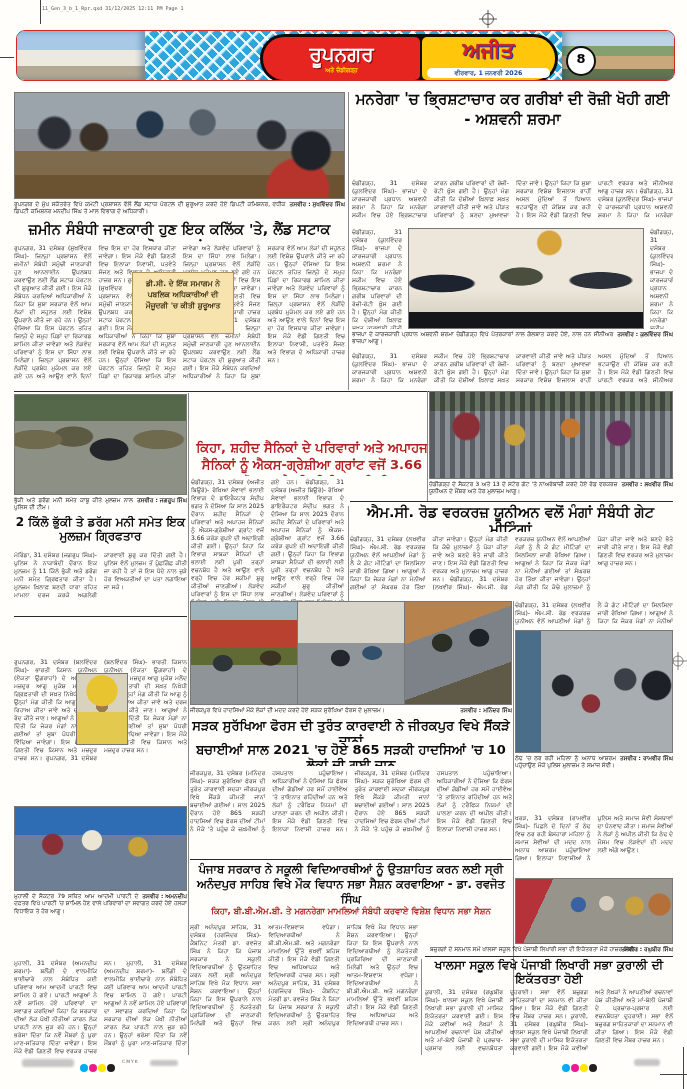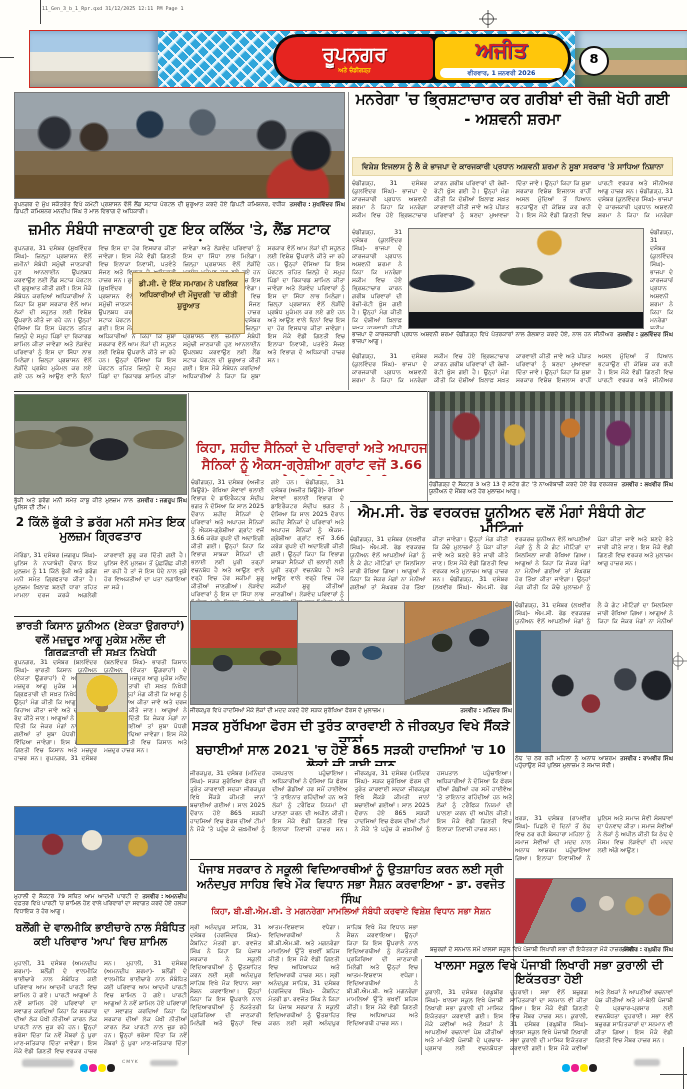--- a/index.html
+++ b/index.html
@@ -138,21 +138,21 @@
   <div class="abs" style="left:669px;top:652px;">
     <svg width="18" height="18">
         <circle cx="9" cy="9" r="5" fill="none" stroke="#666" stroke-width="0.8"></circle>
         <line x1="9" y1="0" x2="9" y2="18" stroke="#666" stroke-width="0.8"></line>
         <line x1="0" y1="9" x2="18" y2="9" stroke="#666" stroke-width="0.8"></line>
       </svg>
   </div>
   <div class="abs" style="left:683px;top:1047px;width:1px;height:42px;background:#444;"></div>
   <div class="abs" style="left:660px;top:1074px;width:27px;height:1px;background:#444;"></div>
 
-  <div class="abs masthead" style="left:29px;top:30px;width:659px;height:58px;">
+  <div class="abs masthead" style="left:16px;top:30px;width:659px;height:51px;border-radius:9px;">
     <div class="mh-bg"></div>
     <div class="mh-photo-l"></div>
     <div class="mh-photo-r"></div>
     <div class="mh-pill">
       <div class="mh-red">
         <div class="mh-name">ਰੂਪਨਗਰ</div>
         <div class="mh-sub">ਅਤੇ ਚੰਡੀਗੜ੍ਹ</div>
       </div>
       <div class="mh-yellow">
         <div class="mh-ajit">ਅਜੀਤ</div>
@@ -162,26 +162,25 @@
     <div class="mh-page">8</div>
   </div>
 
   <div class="abs photo ph-meeting" style="left:14px;top:92px;width:331px;height:107px;"></div>
   <div class="abs caption" style="left:14px;top:201px;width:331px;height:19px;">
     <span class="credit">ਤਸਵੀਰ : ਸੁਖਵਿੰਦਰ ਸਿੰਘ</span>
     <span>ਰੂਪਨਗਰ ਦੇ ਮੁੱਖ ਸਕੱਤਰੇਤ ਵਿਖੇ ਕਮੇਟੀ ਪ੍ਰਸ਼ਾਸਨ ਵੱਲੋਂ ਲੈਂਡ ਸਟਾਕ ਪੋਰਟਲ ਦੀ ਸ਼ੁਰੂਆਤ ਕਰਦੇ ਹੋਏ ਡਿਪਟੀ ਕਮਿਸ਼ਨਰ, ਵਧੀਕ ਡਿਪਟੀ ਕਮਿਸ਼ਨਰ ਮਨਦੀਪ ਸਿੰਘ ਤੇ ਮਾਲ ਵਿਭਾਗ ਦੇ ਅਧਿਕਾਰੀ।</span>
   </div>
   <div class="abs headline" style="left:14px;top:221px;width:331px;height:21px;font-size:14.5px;">ਜ਼ਮੀਨ ਸੰਬੰਧੀ ਜਾਣਕਾਰੀ ਹੁਣ ਇਕ ਕਲਿੱਕ 'ਤੇ, ਲੈਂਡ ਸਟਾਕ ਪੋਰਟਲ ਲਾਂਚ</div>
   <div class="abs body-txt" style="left:14px;top:244px;width:331px;height:146px;column-count:4;">ਰੂਪਨਗਰ, 31 ਦਸੰਬਰ (ਸੁਖਵਿੰਦਰ ਸਿੰਘ)- ਜ਼ਿਲ੍ਹਾ ਪ੍ਰਸ਼ਾਸਨ ਵੱਲੋਂ ਜ਼ਮੀਨਾਂ ਸੰਬੰਧੀ ਸਮੁੱਚੀ ਜਾਣਕਾਰੀ ਹੁਣ ਆਨਲਾਈਨ ਉਪਲਬਧ ਕਰਵਾਉਣ ਲਈ ਲੈਂਡ ਸਟਾਕ ਪੋਰਟਲ ਦੀ ਸ਼ੁਰੂਆਤ ਕੀਤੀ ਗਈ। ਇਸ ਮੌਕੇ ਸੰਬੋਧਨ ਕਰਦਿਆਂ ਅਧਿਕਾਰੀਆਂ ਨੇ ਕਿਹਾ ਕਿ ਸੂਬਾ ਸਰਕਾਰ ਵੱਲੋਂ ਆਮ ਲੋਕਾਂ ਦੀ ਸਹੂਲਤ ਲਈ ਵਿਸ਼ੇਸ਼ ਉਪਰਾਲੇ ਕੀਤੇ ਜਾ ਰਹੇ ਹਨ। ਉਨ੍ਹਾਂ ਦੱਸਿਆ ਕਿ ਇਸ ਪੋਰਟਲ ਤਹਿਤ ਜ਼ਿਲ੍ਹੇ ਦੇ ਸਮੂਹ ਪਿੰਡਾਂ ਦਾ ਰਿਕਾਰਡ ਸ਼ਾਮਿਲ ਕੀਤਾ ਜਾਵੇਗਾ ਅਤੇ ਲੋੜਵੰਦ ਪਰਿਵਾਰਾਂ ਨੂੰ ਇਸ ਦਾ ਸਿੱਧਾ ਲਾਭ ਮਿਲੇਗਾ। ਜ਼ਿਲ੍ਹਾ ਪ੍ਰਸ਼ਾਸਨ ਵੱਲੋਂ ਲੋੜੀਂਦੇ ਪ੍ਰਬੰਧ ਮੁਕੰਮਲ ਕਰ ਲਏ ਗਏ ਹਨ ਅਤੇ ਆਉਣ ਵਾਲੇ ਦਿਨਾਂ ਵਿਚ ਇਸ ਦਾ ਹੋਰ ਵਿਸਥਾਰ ਕੀਤਾ ਜਾਵੇਗਾ। ਇਸ ਮੌਕੇ ਵੱਡੀ ਗਿਣਤੀ ਵਿਚ ਇਲਾਕਾ ਨਿਵਾਸੀ, ਪਤਵੰਤੇ ਸੱਜਣ ਅਤੇ ਵਿਭਾਗ ਦੇ ਅਧਿਕਾਰੀ ਹਾਜ਼ਰ ਸਨ। ਰੂਪਨਗਰ, 31 ਦਸੰਬਰ (ਸੁਖਵਿੰਦਰ ਸਿੰਘ)- ਜ਼ਿਲ੍ਹਾ ਪ੍ਰਸ਼ਾਸਨ ਵੱਲੋਂ ਜ਼ਮੀਨਾਂ ਸੰਬੰਧੀ ਸਮੁੱਚੀ ਜਾਣਕਾਰੀ ਹੁਣ ਆਨਲਾਈਨ ਉਪਲਬਧ ਕਰਵਾਉਣ ਲਈ ਲੈਂਡ ਸਟਾਕ ਪੋਰਟਲ ਦੀ ਸ਼ੁਰੂਆਤ ਕੀਤੀ ਗਈ। ਇਸ ਮੌਕੇ ਸੰਬੋਧਨ ਕਰਦਿਆਂ ਅਧਿਕਾਰੀਆਂ ਨੇ ਕਿਹਾ ਕਿ ਸੂਬਾ ਸਰਕਾਰ ਵੱਲੋਂ ਆਮ ਲੋਕਾਂ ਦੀ ਸਹੂਲਤ ਲਈ ਵਿਸ਼ੇਸ਼ ਉਪਰਾਲੇ ਕੀਤੇ ਜਾ ਰਹੇ ਹਨ। ਉਨ੍ਹਾਂ ਦੱਸਿਆ ਕਿ ਇਸ ਪੋਰਟਲ ਤਹਿਤ ਜ਼ਿਲ੍ਹੇ ਦੇ ਸਮੂਹ ਪਿੰਡਾਂ ਦਾ ਰਿਕਾਰਡ ਸ਼ਾਮਿਲ ਕੀਤਾ ਜਾਵੇਗਾ ਅਤੇ ਲੋੜਵੰਦ ਪਰਿਵਾਰਾਂ ਨੂੰ ਇਸ ਦਾ ਸਿੱਧਾ ਲਾਭ ਮਿਲੇਗਾ। ਜ਼ਿਲ੍ਹਾ ਪ੍ਰਸ਼ਾਸਨ ਵੱਲੋਂ ਲੋੜੀਂਦੇ ਪ੍ਰਬੰਧ ਮੁਕੰਮਲ ਕਰ ਲਏ ਗਏ ਹਨ ਅਤੇ ਆਉਣ ਵਾਲੇ ਦਿਨਾਂ ਵਿਚ ਇਸ ਦਾ ਹੋਰ ਵਿਸਥਾਰ ਕੀਤਾ ਜਾਵੇਗਾ। ਇਸ ਮੌਕੇ ਵੱਡੀ ਗਿਣਤੀ ਵਿਚ ਇਲਾਕਾ ਨਿਵਾਸੀ, ਪਤਵੰਤੇ ਸੱਜਣ ਅਤੇ ਵਿਭਾਗ ਦੇ ਅਧਿਕਾਰੀ ਹਾਜ਼ਰ ਸਨ। ਰੂਪਨਗਰ, 31 ਦਸੰਬਰ (ਸੁਖਵਿੰਦਰ ਸਿੰਘ)- ਜ਼ਿਲ੍ਹਾ ਪ੍ਰਸ਼ਾਸਨ ਵੱਲੋਂ ਜ਼ਮੀਨਾਂ ਸੰਬੰਧੀ ਸਮੁੱਚੀ ਜਾਣਕਾਰੀ ਹੁਣ ਆਨਲਾਈਨ ਉਪਲਬਧ ਕਰਵਾਉਣ ਲਈ ਲੈਂਡ ਸਟਾਕ ਪੋਰਟਲ ਦੀ ਸ਼ੁਰੂਆਤ ਕੀਤੀ ਗਈ। ਇਸ ਮੌਕੇ ਸੰਬੋਧਨ ਕਰਦਿਆਂ ਅਧਿਕਾਰੀਆਂ ਨੇ ਕਿਹਾ ਕਿ ਸੂਬਾ ਸਰਕਾਰ ਵੱਲੋਂ ਆਮ ਲੋਕਾਂ ਦੀ ਸਹੂਲਤ ਲਈ ਵਿਸ਼ੇਸ਼ ਉਪਰਾਲੇ ਕੀਤੇ ਜਾ ਰਹੇ ਹਨ। ਉਨ੍ਹਾਂ ਦੱਸਿਆ ਕਿ ਇਸ ਪੋਰਟਲ ਤਹਿਤ ਜ਼ਿਲ੍ਹੇ ਦੇ ਸਮੂਹ ਪਿੰਡਾਂ ਦਾ ਰਿਕਾਰਡ ਸ਼ਾਮਿਲ ਕੀਤਾ ਜਾਵੇਗਾ ਅਤੇ ਲੋੜਵੰਦ ਪਰਿਵਾਰਾਂ ਨੂੰ ਇਸ ਦਾ ਸਿੱਧਾ ਲਾਭ ਮਿਲੇਗਾ। ਜ਼ਿਲ੍ਹਾ ਪ੍ਰਸ਼ਾਸਨ ਵੱਲੋਂ ਲੋੜੀਂਦੇ ਪ੍ਰਬੰਧ ਮੁਕੰਮਲ ਕਰ ਲਏ ਗਏ ਹਨ ਅਤੇ ਆਉਣ ਵਾਲੇ ਦਿਨਾਂ ਵਿਚ ਇਸ ਦਾ ਹੋਰ ਵਿਸਥਾਰ ਕੀਤਾ ਜਾਵੇਗਾ। ਇਸ ਮੌਕੇ ਵੱਡੀ ਗਿਣਤੀ ਵਿਚ ਇਲਾਕਾ ਨਿਵਾਸੀ, ਪਤਵੰਤੇ ਸੱਜਣ ਅਤੇ ਵਿਭਾਗ ਦੇ ਅਧਿਕਾਰੀ ਹਾਜ਼ਰ ਸਨ।</div>
-  <div class="abs pullquote" style="left:132px;top:272px;width:113px;height:62px;">ਡੀ.ਸੀ. ਦੇ ਇੱਕ ਸਮਾਗਮ ਨੇ ਪਬਲਿਕ ਅਧਿਕਾਰੀਆਂ ਦੀ ਮੌਜੂਦਗੀ 'ਚ ਕੀਤੀ ਸ਼ੁਰੂਆਤ</div>
+  <div class="abs pullquote" style="left:132px;top:272px;width:102px;height:62px;">ਡੀ.ਸੀ. ਦੇ ਇੱਕ ਸਮਾਗਮ ਨੇ ਪਬਲਿਕ ਅਧਿਕਾਰੀਆਂ ਦੀ ਮੌਜੂਦਗੀ 'ਚ ਕੀਤੀ ਸ਼ੁਰੂਆਤ</div>
 
   <div class="abs rule-soft" style="left:348px;top:92px;width:1px;height:298px;"></div>
 
   <div class="abs headline" style="left:352px;top:90px;width:321px;height:64px;font-size:15px;line-height:1.3;">ਮਨਰੇਗਾ 'ਚ ਭ੍ਰਿਸ਼ਟਾਚਾਰ ਕਰ ਗਰੀਬਾਂ ਦੀ ਰੋਜ਼ੀ ਖੋਹੀ ਗਈ - ਅਸ਼ਵਨੀ ਸ਼ਰਮਾ</div>
-  <div class="abs subhead-cream" style="left:352px;top:157px;width:321px;height:19px;font-size:7.5px;line-height:17px;">ਵਿਸ਼ੇਸ਼ ਇਜਲਾਸ ਨੂੰ ਲੈ ਕੇ ਭਾਜਪਾ ਦੇ ਕਾਰਜਕਾਰੀ ਪ੍ਰਧਾਨ ਅਸ਼ਵਨੀ ਸ਼ਰਮਾ ਨੇ ਸੂਬਾ ਸਰਕਾਰ 'ਤੇ ਸਾਧਿਆ ਨਿਸ਼ਾਨਾ</div>
   <div class="abs body-txt" style="left:352px;top:179px;width:321px;height:47px;column-count:4;">ਚੰਡੀਗੜ੍ਹ, 31 ਦਸੰਬਰ (ਕੁਲਵਿੰਦਰ ਸਿੰਘ)- ਭਾਜਪਾ ਦੇ ਕਾਰਜਕਾਰੀ ਪ੍ਰਧਾਨ ਅਸ਼ਵਨੀ ਸ਼ਰਮਾ ਨੇ ਕਿਹਾ ਕਿ ਮਨਰੇਗਾ ਸਕੀਮ ਵਿਚ ਹੋਏ ਭ੍ਰਿਸ਼ਟਾਚਾਰ ਕਾਰਨ ਗਰੀਬ ਪਰਿਵਾਰਾਂ ਦੀ ਰੋਜ਼ੀ-ਰੋਟੀ ਖੁੱਸ ਗਈ ਹੈ। ਉਨ੍ਹਾਂ ਮੰਗ ਕੀਤੀ ਕਿ ਦੋਸ਼ੀਆਂ ਖ਼ਿਲਾਫ਼ ਸਖ਼ਤ ਕਾਰਵਾਈ ਕੀਤੀ ਜਾਵੇ ਅਤੇ ਪੀੜਤ ਪਰਿਵਾਰਾਂ ਨੂੰ ਬਣਦਾ ਮੁਆਵਜ਼ਾ ਦਿੱਤਾ ਜਾਵੇ। ਉਨ੍ਹਾਂ ਕਿਹਾ ਕਿ ਸੂਬਾ ਸਰਕਾਰ ਵਿਸ਼ੇਸ਼ ਇਜਲਾਸ ਰਾਹੀਂ ਅਸਲ ਮੁੱਦਿਆਂ ਤੋਂ ਧਿਆਨ ਭਟਕਾਉਣ ਦੀ ਕੋਸ਼ਿਸ਼ ਕਰ ਰਹੀ ਹੈ। ਇਸ ਮੌਕੇ ਵੱਡੀ ਗਿਣਤੀ ਵਿਚ ਪਾਰਟੀ ਵਰਕਰ ਅਤੇ ਸੀਨੀਅਰ ਆਗੂ ਹਾਜ਼ਰ ਸਨ। ਚੰਡੀਗੜ੍ਹ, 31 ਦਸੰਬਰ (ਕੁਲਵਿੰਦਰ ਸਿੰਘ)- ਭਾਜਪਾ ਦੇ ਕਾਰਜਕਾਰੀ ਪ੍ਰਧਾਨ ਅਸ਼ਵਨੀ ਸ਼ਰਮਾ ਨੇ ਕਿਹਾ ਕਿ ਮਨਰੇਗਾ ਸਕੀਮ ਵਿਚ ਹੋਏ ਭ੍ਰਿਸ਼ਟਾਚਾਰ ਕਾਰਨ ਗਰੀਬ ਪਰਿਵਾਰਾਂ ਦੀ ਰੋਜ਼ੀ-ਰੋਟੀ ਖੁੱਸ ਗਈ ਹੈ। ਉਨ੍ਹਾਂ ਮੰਗ ਕੀਤੀ ਕਿ ਦੋਸ਼ੀਆਂ ਖ਼ਿਲਾਫ਼ ਸਖ਼ਤ ਕਾਰਵਾਈ ਕੀਤੀ ਜਾਵੇ ਅਤੇ ਪੀੜਤ ਪਰਿਵਾਰਾਂ ਨੂੰ ਬਣਦਾ ਮੁਆਵਜ਼ਾ ਦਿੱਤਾ ਜਾਵੇ। ਉਨ੍ਹਾਂ ਕਿਹਾ ਕਿ ਸੂਬਾ ਸਰਕਾਰ ਵਿਸ਼ੇਸ਼ ਇਜਲਾਸ ਰਾਹੀਂ ਅਸਲ ਮੁੱਦਿਆਂ ਤੋਂ ਧਿਆਨ ਭਟਕਾਉਣ ਦੀ ਕੋਸ਼ਿਸ਼ ਕਰ ਰਹੀ ਹੈ। ਇਸ ਮੌਕੇ ਵੱਡੀ ਗਿਣਤੀ ਵਿਚ ਪਾਰਟੀ ਵਰਕਰ ਅਤੇ ਸੀਨੀਅਰ ਆਗੂ ਹਾਜ਼ਰ ਸਨ।</div>
   <div class="abs body-txt" style="left:352px;top:228px;width:50px;height:101px;">ਚੰਡੀਗੜ੍ਹ, 31 ਦਸੰਬਰ (ਕੁਲਵਿੰਦਰ ਸਿੰਘ)- ਭਾਜਪਾ ਦੇ ਕਾਰਜਕਾਰੀ ਪ੍ਰਧਾਨ ਅਸ਼ਵਨੀ ਸ਼ਰਮਾ ਨੇ ਕਿਹਾ ਕਿ ਮਨਰੇਗਾ ਸਕੀਮ ਵਿਚ ਹੋਏ ਭ੍ਰਿਸ਼ਟਾਚਾਰ ਕਾਰਨ ਗਰੀਬ ਪਰਿਵਾਰਾਂ ਦੀ ਰੋਜ਼ੀ-ਰੋਟੀ ਖੁੱਸ ਗਈ ਹੈ। ਉਨ੍ਹਾਂ ਮੰਗ ਕੀਤੀ ਕਿ ਦੋਸ਼ੀਆਂ ਖ਼ਿਲਾਫ਼ ਸਖ਼ਤ ਕਾਰਵਾਈ ਕੀਤੀ ਜਾਵੇ ਅਤੇ ਪੀੜਤ ਪਰਿਵਾਰਾਂ ਨੂੰ ਬਣਦਾ ਮੁਆਵਜ਼ਾ ਦਿੱਤਾ ਜਾਵੇ। ਉਨ੍ਹਾਂ ਕਿਹਾ ਕਿ ਸੂਬਾ ਸਰਕਾਰ ਵਿਸ਼ੇਸ਼ ਇਜਲਾਸ ਰਾਹੀਂ ਅਸਲ ਮੁੱਦਿਆਂ ਤੋਂ ਧਿਆਨ ਭਟਕਾਉਣ ਦੀ ਕੋਸ਼ਿਸ਼ ਕਰ ਰਹੀ ਹੈ। ਇਸ ਮੌਕੇ ਵੱਡੀ ਗਿਣਤੀ ਵਿਚ ਪਾਰਟੀ ਵਰਕਰ ਅਤੇ ਸੀਨੀਅਰ ਆਗੂ ਹਾਜ਼ਰ ਸਨ।</div>
   <div class="abs photo ph-press" style="left:408px;top:228px;width:236px;height:101px;"></div>
   <div class="abs body-txt" style="left:650px;top:228px;width:23px;height:101px;">ਚੰਡੀਗੜ੍ਹ, 31 ਦਸੰਬਰ (ਕੁਲਵਿੰਦਰ ਸਿੰਘ)- ਭਾਜਪਾ ਦੇ ਕਾਰਜਕਾਰੀ ਪ੍ਰਧਾਨ ਅਸ਼ਵਨੀ ਸ਼ਰਮਾ ਨੇ ਕਿਹਾ ਕਿ ਮਨਰੇਗਾ ਸਕੀਮ ਵਿਚ ਹੋਏ ਭ੍ਰਿਸ਼ਟਾਚਾਰ ਕਾਰਨ ਗਰੀਬ ਪਰਿਵਾਰਾਂ ਦੀ ਰੋਜ਼ੀ-ਰੋਟੀ ਖੁੱਸ ਗਈ ਹੈ। ਉਨ੍ਹਾਂ ਮੰਗ ਕੀਤੀ ਕਿ ਦੋਸ਼ੀਆਂ ਖ਼ਿਲਾਫ਼ ਸਖ਼ਤ ਕਾਰਵਾਈ ਕੀਤੀ ਜਾਵੇ ਅਤੇ ਪੀੜਤ ਪਰਿਵਾਰਾਂ ਨੂੰ ਬਣਦਾ ਮੁਆਵਜ਼ਾ ਦਿੱਤਾ ਜਾਵੇ। ਉਨ੍ਹਾਂ ਕਿਹਾ ਕਿ ਸੂਬਾ ਸਰਕਾਰ ਵਿਸ਼ੇਸ਼ ਇਜਲਾਸ ਰਾਹੀਂ ਅਸਲ ਮੁੱਦਿਆਂ ਤੋਂ ਧਿਆਨ ਭਟਕਾਉਣ ਦੀ ਕੋਸ਼ਿਸ਼ ਕਰ ਰਹੀ ਹੈ। ਇਸ ਮੌਕੇ ਵੱਡੀ ਗਿਣਤੀ ਵਿਚ ਪਾਰਟੀ ਵਰਕਰ ਅਤੇ ਸੀਨੀਅਰ ਆਗੂ ਹਾਜ਼ਰ ਸਨ।</div>
   <div class="abs caption" style="left:352px;top:331px;width:321px;height:19px;">
     <span class="credit">ਤਸਵੀਰ : ਕੁਲਵਿੰਦਰ ਸਿੰਘ</span>
     <span>ਭਾਜਪਾ ਦੇ ਕਾਰਜਕਾਰੀ ਪ੍ਰਧਾਨ ਅਸ਼ਵਨੀ ਸ਼ਰਮਾ ਚੰਡੀਗੜ੍ਹ ਵਿਖੇ ਪੱਤਰਕਾਰਾਂ ਨਾਲ ਗੱਲਬਾਤ ਕਰਦੇ ਹੋਏ, ਨਾਲ ਹਨ ਸੀਨੀਅਰ ਭਾਜਪਾ ਆਗੂ।</span>
   </div>
   <div class="abs body-txt" style="left:352px;top:352px;width:321px;height:37px;column-count:4;">ਚੰਡੀਗੜ੍ਹ, 31 ਦਸੰਬਰ (ਕੁਲਵਿੰਦਰ ਸਿੰਘ)- ਭਾਜਪਾ ਦੇ ਕਾਰਜਕਾਰੀ ਪ੍ਰਧਾਨ ਅਸ਼ਵਨੀ ਸ਼ਰਮਾ ਨੇ ਕਿਹਾ ਕਿ ਮਨਰੇਗਾ ਸਕੀਮ ਵਿਚ ਹੋਏ ਭ੍ਰਿਸ਼ਟਾਚਾਰ ਕਾਰਨ ਗਰੀਬ ਪਰਿਵਾਰਾਂ ਦੀ ਰੋਜ਼ੀ-ਰੋਟੀ ਖੁੱਸ ਗਈ ਹੈ। ਉਨ੍ਹਾਂ ਮੰਗ ਕੀਤੀ ਕਿ ਦੋਸ਼ੀਆਂ ਖ਼ਿਲਾਫ਼ ਸਖ਼ਤ ਕਾਰਵਾਈ ਕੀਤੀ ਜਾਵੇ ਅਤੇ ਪੀੜਤ ਪਰਿਵਾਰਾਂ ਨੂੰ ਬਣਦਾ ਮੁਆਵਜ਼ਾ ਦਿੱਤਾ ਜਾਵੇ। ਉਨ੍ਹਾਂ ਕਿਹਾ ਕਿ ਸੂਬਾ ਸਰਕਾਰ ਵਿਸ਼ੇਸ਼ ਇਜਲਾਸ ਰਾਹੀਂ ਅਸਲ ਮੁੱਦਿਆਂ ਤੋਂ ਧਿਆਨ ਭਟਕਾਉਣ ਦੀ ਕੋਸ਼ਿਸ਼ ਕਰ ਰਹੀ ਹੈ। ਇਸ ਮੌਕੇ ਵੱਡੀ ਗਿਣਤੀ ਵਿਚ ਪਾਰਟੀ ਵਰਕਰ ਅਤੇ ਸੀਨੀਅਰ ਆਗੂ ਹਾਜ਼ਰ ਸਨ। ਚੰਡੀਗੜ੍ਹ, 31 ਦਸੰਬਰ (ਕੁਲਵਿੰਦਰ ਸਿੰਘ)- ਭਾਜਪਾ ਦੇ ਕਾਰਜਕਾਰੀ ਪ੍ਰਧਾਨ ਅਸ਼ਵਨੀ ਸ਼ਰਮਾ ਨੇ ਕਿਹਾ ਕਿ ਮਨਰੇਗਾ ਸਕੀਮ ਵਿਚ ਹੋਏ ਭ੍ਰਿਸ਼ਟਾਚਾਰ ਕਾਰਨ ਗਰੀਬ ਪਰਿਵਾਰਾਂ ਦੀ ਰੋਜ਼ੀ-ਰੋਟੀ ਖੁੱਸ ਗਈ ਹੈ। ਉਨ੍ਹਾਂ ਮੰਗ ਕੀਤੀ ਕਿ ਦੋਸ਼ੀਆਂ ਖ਼ਿਲਾਫ਼ ਸਖ਼ਤ ਕਾਰਵਾਈ ਕੀਤੀ ਜਾਵੇ ਅਤੇ ਪੀੜਤ ਪਰਿਵਾਰਾਂ ਨੂੰ ਬਣਦਾ ਮੁਆਵਜ਼ਾ ਦਿੱਤਾ ਜਾਵੇ। ਉਨ੍ਹਾਂ ਕਿਹਾ ਕਿ ਸੂਬਾ ਸਰਕਾਰ ਵਿਸ਼ੇਸ਼ ਇਜਲਾਸ ਰਾਹੀਂ ਅਸਲ ਮੁੱਦਿਆਂ ਤੋਂ ਧਿਆਨ ਭਟਕਾਉਣ ਦੀ ਕੋਸ਼ਿਸ਼ ਕਰ ਰਹੀ ਹੈ। ਇਸ ਮੌਕੇ ਵੱਡੀ ਗਿਣਤੀ ਵਿਚ ਪਾਰਟੀ ਵਰਕਰ ਅਤੇ ਸੀਨੀਅਰ ਆਗੂ ਹਾਜ਼ਰ ਸਨ।</div>
 
@@ -201,27 +200,26 @@
   <div class="abs body-txt" style="left:191px;top:478px;width:153px;height:140px;column-count:2;">ਚੰਡੀਗੜ੍ਹ, 31 ਦਸੰਬਰ (ਅਜੀਤ ਬਿਊਰੋ)- ਰੱਖਿਆ ਸੇਵਾਵਾਂ ਭਲਾਈ ਵਿਭਾਗ ਦੇ ਡਾਇਰੈਕਟਰ ਸੰਦੀਪ ਭਗਤ ਨੇ ਦੱਸਿਆ ਕਿ ਸਾਲ 2025 ਦੌਰਾਨ ਸ਼ਹੀਦ ਸੈਨਿਕਾਂ ਦੇ ਪਰਿਵਾਰਾਂ ਅਤੇ ਅਪਾਹਜ ਸੈਨਿਕਾਂ ਨੂੰ ਐਕਸ-ਗ੍ਰੇਸ਼ੀਆ ਗ੍ਰਾਂਟ ਵਜੋਂ 3.66 ਕਰੋੜ ਰੁਪਏ ਦੀ ਅਦਾਇਗੀ ਕੀਤੀ ਗਈ। ਉਨ੍ਹਾਂ ਕਿਹਾ ਕਿ ਵਿਭਾਗ ਸਾਬਕਾ ਸੈਨਿਕਾਂ ਦੀ ਭਲਾਈ ਲਈ ਪੂਰੀ ਤਰ੍ਹਾਂ ਵਚਨਬੱਧ ਹੈ ਅਤੇ ਆਉਣ ਵਾਲੇ ਵਰ੍ਹੇ ਵਿਚ ਹੋਰ ਸਕੀਮਾਂ ਸ਼ੁਰੂ ਕੀਤੀਆਂ ਜਾਣਗੀਆਂ। ਲੋੜਵੰਦ ਪਰਿਵਾਰਾਂ ਨੂੰ ਇਸ ਦਾ ਸਿੱਧਾ ਲਾਭ ਮਿਲੇਗਾ ਅਤੇ ਜ਼ਿਲ੍ਹਾ ਪੱਧਰ 'ਤੇ ਲੋੜੀਂਦੇ ਪ੍ਰਬੰਧ ਮੁਕੰਮਲ ਕਰ ਲਏ ਗਏ ਹਨ। ਚੰਡੀਗੜ੍ਹ, 31 ਦਸੰਬਰ (ਅਜੀਤ ਬਿਊਰੋ)- ਰੱਖਿਆ ਸੇਵਾਵਾਂ ਭਲਾਈ ਵਿਭਾਗ ਦੇ ਡਾਇਰੈਕਟਰ ਸੰਦੀਪ ਭਗਤ ਨੇ ਦੱਸਿਆ ਕਿ ਸਾਲ 2025 ਦੌਰਾਨ ਸ਼ਹੀਦ ਸੈਨਿਕਾਂ ਦੇ ਪਰਿਵਾਰਾਂ ਅਤੇ ਅਪਾਹਜ ਸੈਨਿਕਾਂ ਨੂੰ ਐਕਸ-ਗ੍ਰੇਸ਼ੀਆ ਗ੍ਰਾਂਟ ਵਜੋਂ 3.66 ਕਰੋੜ ਰੁਪਏ ਦੀ ਅਦਾਇਗੀ ਕੀਤੀ ਗਈ। ਉਨ੍ਹਾਂ ਕਿਹਾ ਕਿ ਵਿਭਾਗ ਸਾਬਕਾ ਸੈਨਿਕਾਂ ਦੀ ਭਲਾਈ ਲਈ ਪੂਰੀ ਤਰ੍ਹਾਂ ਵਚਨਬੱਧ ਹੈ ਅਤੇ ਆਉਣ ਵਾਲੇ ਵਰ੍ਹੇ ਵਿਚ ਹੋਰ ਸਕੀਮਾਂ ਸ਼ੁਰੂ ਕੀਤੀਆਂ ਜਾਣਗੀਆਂ। ਲੋੜਵੰਦ ਪਰਿਵਾਰਾਂ ਨੂੰ ਇਸ ਦਾ ਸਿੱਧਾ ਲਾਭ ਮਿਲੇਗਾ ਅਤੇ ਜ਼ਿਲ੍ਹਾ ਪੱਧਰ 'ਤੇ ਲੋੜੀਂਦੇ ਪ੍ਰਬੰਧ ਮੁਕੰਮਲ ਕਰ ਲਏ ਗਏ ਹਨ।</div>
 
   <div class="abs rule-soft" style="left:427px;top:391px;width:1px;height:110px;"></div>
 
   <div class="abs photo ph-crowd" style="left:429px;top:391px;width:244px;height:88px;"></div>
   <div class="abs caption" style="left:429px;top:481px;width:244px;height:19px;">
     <span class="credit">ਤਸਵੀਰ : ਲਖਵੀਰ ਸਿੰਘ</span>
     <span>ਚੰਡੀਗੜ੍ਹ ਦੇ ਸੈਕਟਰ 3 ਅਤੇ 13 ਦੇ ਸਟੋਰ ਗੇਟ 'ਤੇ ਨਾਅਰੇਬਾਜ਼ੀ ਕਰਦੇ ਹੋਏ ਰੋਡ ਵਰਕਰਜ਼ ਯੂਨੀਅਨ ਦੇ ਮੈਂਬਰ ਅਤੇ ਹੋਰ ਮੁਲਾਜ਼ਮ ਆਗੂ।</span>
   </div>
   <div class="abs rule" style="left:350px;top:501px;width:323px;height:1px;"></div>
-  <div class="abs headline" style="left:340px;top:504px;width:323px;height:28px;font-size:14.5px;">ਐਮ.ਸੀ. ਰੋਡ ਵਰਕਰਜ਼ ਯੂਨੀਅਨ ਵਲੋਂ ਮੰਗਾਂ ਸੰਬੰਧੀ ਗੇਟ ਮੀਟਿੰਗਾਂ</div>
+  <div class="abs headline" style="left:349px;top:504px;width:323px;height:28px;font-size:14.5px;">ਐਮ.ਸੀ. ਰੋਡ ਵਰਕਰਜ਼ ਯੂਨੀਅਨ ਵਲੋਂ ਮੰਗਾਂ ਸੰਬੰਧੀ ਗੇਟ ਮੀਟਿੰਗਾਂ</div>
   <div class="abs body-txt" style="left:350px;top:535px;width:323px;height:63px;column-count:4;">ਚੰਡੀਗੜ੍ਹ, 31 ਦਸੰਬਰ (ਲਖਵੀਰ ਸਿੰਘ)- ਐਮ.ਸੀ. ਰੋਡ ਵਰਕਰਜ਼ ਯੂਨੀਅਨ ਵੱਲੋਂ ਆਪਣੀਆਂ ਮੰਗਾਂ ਨੂੰ ਲੈ ਕੇ ਗੇਟ ਮੀਟਿੰਗਾਂ ਦਾ ਸਿਲਸਿਲਾ ਜਾਰੀ ਰੱਖਿਆ ਗਿਆ। ਆਗੂਆਂ ਨੇ ਕਿਹਾ ਕਿ ਜੇਕਰ ਮੰਗਾਂ ਨਾ ਮੰਨੀਆਂ ਗਈਆਂ ਤਾਂ ਸੰਘਰਸ਼ ਹੋਰ ਤਿੱਖਾ ਕੀਤਾ ਜਾਵੇਗਾ। ਉਨ੍ਹਾਂ ਮੰਗ ਕੀਤੀ ਕਿ ਕੱਚੇ ਮੁਲਾਜ਼ਮਾਂ ਨੂੰ ਪੱਕਾ ਕੀਤਾ ਜਾਵੇ ਅਤੇ ਬਣਦੇ ਭੱਤੇ ਜਾਰੀ ਕੀਤੇ ਜਾਣ। ਇਸ ਮੌਕੇ ਵੱਡੀ ਗਿਣਤੀ ਵਿਚ ਵਰਕਰ ਅਤੇ ਮੁਲਾਜ਼ਮ ਆਗੂ ਹਾਜ਼ਰ ਸਨ। ਚੰਡੀਗੜ੍ਹ, 31 ਦਸੰਬਰ (ਲਖਵੀਰ ਸਿੰਘ)- ਐਮ.ਸੀ. ਰੋਡ ਵਰਕਰਜ਼ ਯੂਨੀਅਨ ਵੱਲੋਂ ਆਪਣੀਆਂ ਮੰਗਾਂ ਨੂੰ ਲੈ ਕੇ ਗੇਟ ਮੀਟਿੰਗਾਂ ਦਾ ਸਿਲਸਿਲਾ ਜਾਰੀ ਰੱਖਿਆ ਗਿਆ। ਆਗੂਆਂ ਨੇ ਕਿਹਾ ਕਿ ਜੇਕਰ ਮੰਗਾਂ ਨਾ ਮੰਨੀਆਂ ਗਈਆਂ ਤਾਂ ਸੰਘਰਸ਼ ਹੋਰ ਤਿੱਖਾ ਕੀਤਾ ਜਾਵੇਗਾ। ਉਨ੍ਹਾਂ ਮੰਗ ਕੀਤੀ ਕਿ ਕੱਚੇ ਮੁਲਾਜ਼ਮਾਂ ਨੂੰ ਪੱਕਾ ਕੀਤਾ ਜਾਵੇ ਅਤੇ ਬਣਦੇ ਭੱਤੇ ਜਾਰੀ ਕੀਤੇ ਜਾਣ। ਇਸ ਮੌਕੇ ਵੱਡੀ ਗਿਣਤੀ ਵਿਚ ਵਰਕਰ ਅਤੇ ਮੁਲਾਜ਼ਮ ਆਗੂ ਹਾਜ਼ਰ ਸਨ।</div>
   <div class="abs body-txt" style="left:515px;top:601px;width:158px;height:27px;column-count:2;">ਚੰਡੀਗੜ੍ਹ, 31 ਦਸੰਬਰ (ਲਖਵੀਰ ਸਿੰਘ)- ਐਮ.ਸੀ. ਰੋਡ ਵਰਕਰਜ਼ ਯੂਨੀਅਨ ਵੱਲੋਂ ਆਪਣੀਆਂ ਮੰਗਾਂ ਨੂੰ ਲੈ ਕੇ ਗੇਟ ਮੀਟਿੰਗਾਂ ਦਾ ਸਿਲਸਿਲਾ ਜਾਰੀ ਰੱਖਿਆ ਗਿਆ। ਆਗੂਆਂ ਨੇ ਕਿਹਾ ਕਿ ਜੇਕਰ ਮੰਗਾਂ ਨਾ ਮੰਨੀਆਂ ਗਈਆਂ ਤਾਂ ਸੰਘਰਸ਼ ਹੋਰ ਤਿੱਖਾ ਕੀਤਾ ਜਾਵੇਗਾ। ਉਨ੍ਹਾਂ ਮੰਗ ਕੀਤੀ ਕਿ ਕੱਚੇ ਮੁਲਾਜ਼ਮਾਂ ਨੂੰ ਪੱਕਾ ਕੀਤਾ ਜਾਵੇ ਅਤੇ ਬਣਦੇ ਭੱਤੇ ਜਾਰੀ ਕੀਤੇ ਜਾਣ। ਇਸ ਮੌਕੇ ਵੱਡੀ ਗਿਣਤੀ ਵਿਚ ਵਰਕਰ ਅਤੇ ਮੁਲਾਜ਼ਮ ਆਗੂ ਹਾਜ਼ਰ ਸਨ।</div>
   <div class="abs rule-soft" style="left:348px;top:506px;width:1px;height:112px;"></div>
 
   <div class="abs rule" style="left:14px;top:616px;width:173px;height:1px;"></div>
-  <div class="abs headline" style="left:14px;top:619px;width:173px;height:37px;font-size:10.5px;line-height:1.3;">ਭਾਰਤੀ ਕਿਸਾਨ ਯੂਨੀਅਨ (ਏਕਤਾ ਉਗਰਾਹਾਂ) ਵਲੋਂ ਮਜ਼ਦੂਰ ਆਗੂ ਮੁਕੇਸ਼ ਮਲੌਦ ਦੀ ਗ੍ਰਿਫ਼ਤਾਰੀ ਦੀ ਸਖ਼ਤ ਨਿਖੇਧੀ</div>
   <div class="abs body-txt" style="left:14px;top:658px;width:173px;height:132px;column-count:2;">ਰੂਪਨਗਰ, 31 ਦਸੰਬਰ (ਬਲਵਿੰਦਰ ਸਿੰਘ)- ਭਾਰਤੀ ਕਿਸਾਨ ਯੂਨੀਅਨ (ਏਕਤਾ ਉਗਰਾਹਾਂ) ਦੇ ਆਗੂਆਂ ਨੇ ਮਜ਼ਦੂਰ ਆਗੂ ਮੁਕੇਸ਼ ਮਲੌਦ ਦੀ ਗ੍ਰਿਫ਼ਤਾਰੀ ਦੀ ਸਖ਼ਤ ਨਿਖੇਧੀ ਕੀਤੀ। ਉਨ੍ਹਾਂ ਮੰਗ ਕੀਤੀ ਕਿ ਆਗੂ ਨੂੰ ਤੁਰੰਤ ਰਿਹਾਅ ਕੀਤਾ ਜਾਵੇ ਅਤੇ ਦਰਜ ਕੇਸ ਰੱਦ ਕੀਤੇ ਜਾਣ। ਆਗੂਆਂ ਨੇ ਚਿਤਾਵਨੀ ਦਿੱਤੀ ਕਿ ਜੇਕਰ ਮੰਗਾਂ ਨਾ ਮੰਨੀਆਂ ਗਈਆਂ ਤਾਂ ਸੂਬਾ ਪੱਧਰੀ ਸੰਘਰਸ਼ ਵਿੱਢਿਆ ਜਾਵੇਗਾ। ਇਸ ਮੌਕੇ ਵੱਡੀ ਗਿਣਤੀ ਵਿਚ ਕਿਸਾਨ ਅਤੇ ਮਜ਼ਦੂਰ ਹਾਜ਼ਰ ਸਨ। ਰੂਪਨਗਰ, 31 ਦਸੰਬਰ (ਬਲਵਿੰਦਰ ਸਿੰਘ)- ਭਾਰਤੀ ਕਿਸਾਨ ਯੂਨੀਅਨ (ਏਕਤਾ ਉਗਰਾਹਾਂ) ਦੇ ਆਗੂਆਂ ਨੇ ਮਜ਼ਦੂਰ ਆਗੂ ਮੁਕੇਸ਼ ਮਲੌਦ ਦੀ ਗ੍ਰਿਫ਼ਤਾਰੀ ਦੀ ਸਖ਼ਤ ਨਿਖੇਧੀ ਕੀਤੀ। ਉਨ੍ਹਾਂ ਮੰਗ ਕੀਤੀ ਕਿ ਆਗੂ ਨੂੰ ਤੁਰੰਤ ਰਿਹਾਅ ਕੀਤਾ ਜਾਵੇ ਅਤੇ ਦਰਜ ਕੇਸ ਰੱਦ ਕੀਤੇ ਜਾਣ। ਆਗੂਆਂ ਨੇ ਚਿਤਾਵਨੀ ਦਿੱਤੀ ਕਿ ਜੇਕਰ ਮੰਗਾਂ ਨਾ ਮੰਨੀਆਂ ਗਈਆਂ ਤਾਂ ਸੂਬਾ ਪੱਧਰੀ ਸੰਘਰਸ਼ ਵਿੱਢਿਆ ਜਾਵੇਗਾ। ਇਸ ਮੌਕੇ ਵੱਡੀ ਗਿਣਤੀ ਵਿਚ ਕਿਸਾਨ ਅਤੇ ਮਜ਼ਦੂਰ ਹਾਜ਼ਰ ਸਨ।</div>
   <div class="abs photo ph-turban" style="left:76px;top:673px;width:52px;height:72px;"></div>
 
   <div class="abs photo" style="left:190px;top:601px;width:322px;height:104px;display:flex;">
     <div class="ph-road1" style="flex:1;"></div>
     <div class="ph-road2" style="flex:1;border-left:1px solid #777;"></div>
     <div class="ph-road3" style="flex:1;border-left:1px solid #777;"></div>
   </div>
   <div class="abs caption nowrap" style="left:190px;top:707px;width:322px;height:10px;">
     <span class="credit">ਤਸਵੀਰ : ਮਨਿੰਦਰ ਸਿੰਘ</span>
@@ -238,21 +236,20 @@
     <span class="credit">ਤਸਵੀਰ : ਰਾਮਵੀਰ ਸਿੰਘ</span>
     <span>ਠੰਢ 'ਚ ਠਰ ਰਹੀ ਮਹਿਲਾ ਨੂੰ ਅਨਾਥ ਆਸ਼ਰਮ ਪਹੁੰਚਾਉਣ ਮੌਕੇ ਪੁਲਿਸ ਮੁਲਾਜ਼ਮ ਤੇ ਸਮਾਜ ਸੇਵੀ।</span>
   </div>
   <div class="abs body-txt" style="left:515px;top:814px;width:158px;height:62px;column-count:2;">ਖਰੜ, 31 ਦਸੰਬਰ (ਰਾਮਵੀਰ ਸਿੰਘ)- ਪਿਛਲੇ ਦੋ ਦਿਨਾਂ ਤੋਂ ਠੰਢ ਵਿਚ ਠਰ ਰਹੀ ਬੇਸਹਾਰਾ ਮਹਿਲਾ ਨੂੰ ਸਮਾਜ ਸੇਵੀਆਂ ਦੀ ਮਦਦ ਨਾਲ ਅਨਾਥ ਆਸ਼ਰਮ ਪਹੁੰਚਾਇਆ ਗਿਆ। ਇਲਾਕਾ ਨਿਵਾਸੀਆਂ ਨੇ ਪੁਲਿਸ ਅਤੇ ਸਮਾਜ ਸੇਵੀ ਸੰਸਥਾਵਾਂ ਦਾ ਧੰਨਵਾਦ ਕੀਤਾ। ਸਮਾਜ ਸੇਵੀਆਂ ਨੇ ਲੋਕਾਂ ਨੂੰ ਅਪੀਲ ਕੀਤੀ ਕਿ ਠੰਢ ਦੇ ਮੌਸਮ ਵਿਚ ਲੋੜਵੰਦਾਂ ਦੀ ਮਦਦ ਲਈ ਅੱਗੇ ਆਉਣ।</div>
 
   <div class="abs photo ph-aap" style="left:14px;top:806px;width:173px;height:85px;"></div>
   <div class="abs caption" style="left:14px;top:893px;width:173px;height:26px;">
     <span class="credit">ਤਸਵੀਰ : ਅਮਨਦੀਪ</span>
     <span>ਮੁਹਾਲੀ ਦੇ ਸੈਕਟਰ 79 ਸਥਿਤ ਆਮ ਆਦਮੀ ਪਾਰਟੀ ਦੇ ਦਫ਼ਤਰ ਵਿਖੇ ਪਾਰਟੀ 'ਚ ਸ਼ਾਮਿਲ ਹੋਣ ਵਾਲੇ ਪਰਿਵਾਰਾਂ ਦਾ ਸਵਾਗਤ ਕਰਦੇ ਹੋਏ ਹਲਕਾ ਵਿਧਾਇਕ ਤੇ ਹੋਰ ਆਗੂ।</span>
   </div>
-  <div class="abs headline" style="left:14px;top:921px;width:173px;height:36px;font-size:10.5px;line-height:1.3;">ਬਲੌਂਗੀ ਦੇ ਵਾਲਮੀਕਿ ਭਾਈਚਾਰੇ ਨਾਲ ਸੰਬੰਧਿਤ ਕਈ ਪਰਿਵਾਰ 'ਆਪ' ਵਿਚ ਸ਼ਾਮਿਲ</div>
   <div class="abs body-txt" style="left:14px;top:959px;width:173px;height:96px;column-count:2;">ਮੁਹਾਲੀ, 31 ਦਸੰਬਰ (ਅਮਨਦੀਪ ਸ਼ਰਮਾ)- ਬਲੌਂਗੀ ਦੇ ਵਾਲਮੀਕਿ ਭਾਈਚਾਰੇ ਨਾਲ ਸੰਬੰਧਿਤ ਕਈ ਪਰਿਵਾਰ ਆਮ ਆਦਮੀ ਪਾਰਟੀ ਵਿਚ ਸ਼ਾਮਿਲ ਹੋ ਗਏ। ਪਾਰਟੀ ਆਗੂਆਂ ਨੇ ਨਵੇਂ ਸ਼ਾਮਿਲ ਹੋਏ ਪਰਿਵਾਰਾਂ ਦਾ ਸਵਾਗਤ ਕਰਦਿਆਂ ਕਿਹਾ ਕਿ ਸਰਕਾਰ ਦੀਆਂ ਲੋਕ ਪੱਖੀ ਨੀਤੀਆਂ ਕਾਰਨ ਲੋਕ ਪਾਰਟੀ ਨਾਲ ਜੁੜ ਰਹੇ ਹਨ। ਉਨ੍ਹਾਂ ਭਰੋਸਾ ਦਿੱਤਾ ਕਿ ਨਵੇਂ ਮੈਂਬਰਾਂ ਨੂੰ ਪੂਰਾ ਮਾਣ-ਸਤਿਕਾਰ ਦਿੱਤਾ ਜਾਵੇਗਾ। ਇਸ ਮੌਕੇ ਵੱਡੀ ਗਿਣਤੀ ਵਿਚ ਵਰਕਰ ਹਾਜ਼ਰ ਸਨ। ਮੁਹਾਲੀ, 31 ਦਸੰਬਰ (ਅਮਨਦੀਪ ਸ਼ਰਮਾ)- ਬਲੌਂਗੀ ਦੇ ਵਾਲਮੀਕਿ ਭਾਈਚਾਰੇ ਨਾਲ ਸੰਬੰਧਿਤ ਕਈ ਪਰਿਵਾਰ ਆਮ ਆਦਮੀ ਪਾਰਟੀ ਵਿਚ ਸ਼ਾਮਿਲ ਹੋ ਗਏ। ਪਾਰਟੀ ਆਗੂਆਂ ਨੇ ਨਵੇਂ ਸ਼ਾਮਿਲ ਹੋਏ ਪਰਿਵਾਰਾਂ ਦਾ ਸਵਾਗਤ ਕਰਦਿਆਂ ਕਿਹਾ ਕਿ ਸਰਕਾਰ ਦੀਆਂ ਲੋਕ ਪੱਖੀ ਨੀਤੀਆਂ ਕਾਰਨ ਲੋਕ ਪਾਰਟੀ ਨਾਲ ਜੁੜ ਰਹੇ ਹਨ। ਉਨ੍ਹਾਂ ਭਰੋਸਾ ਦਿੱਤਾ ਕਿ ਨਵੇਂ ਮੈਂਬਰਾਂ ਨੂੰ ਪੂਰਾ ਮਾਣ-ਸਤਿਕਾਰ ਦਿੱਤਾ ਜਾਵੇਗਾ। ਇਸ ਮੌਕੇ ਵੱਡੀ ਗਿਣਤੀ ਵਿਚ ਵਰਕਰ ਹਾਜ਼ਰ ਸਨ।</div>
 
   <div class="abs rule" style="left:190px;top:859px;width:322px;height:1px;"></div>
   <div class="abs subhead-red" style="left:190px;top:906px;width:322px;height:15px;font-size:8.5px;">ਕਿਹਾ, ਬੀ.ਬੀ.ਐਮ.ਬੀ. ਤੇ ਮਗਨਰੇਗਾ ਮਾਮਲਿਆਂ ਸੰਬੰਧੀ ਕਰਵਾਏ ਵਿਸ਼ੇਸ਼ ਵਿਧਾਨ ਸਭਾ ਸੈਸ਼ਨ</div>
   <div class="abs headline" style="left:190px;top:862px;width:322px;height:42px;font-size:11.5px;line-height:1.3;">ਪੰਜਾਬ ਸਰਕਾਰ ਨੇ ਸਕੂਲੀ ਵਿਦਿਆਰਥੀਆਂ ਨੂੰ ਉਤਸ਼ਾਹਿਤ ਕਰਨ ਲਈ ਸ੍ਰੀ ਅਨੰਦਪੁਰ ਸਾਹਿਬ ਵਿਖੇ ਮੌਕ ਵਿਧਾਨ ਸਭਾ ਸੈਸ਼ਨ ਕਰਵਾਇਆ - ਡਾ. ਰਵਜੋਤ ਸਿੰਘ</div>
   <div class="abs body-txt" style="left:190px;top:923px;width:228px;height:132px;column-count:3;">ਸ੍ਰੀ ਅਨੰਦਪੁਰ ਸਾਹਿਬ, 31 ਦਸੰਬਰ (ਹਰਜਿੰਦਰ ਸਿੰਘ)- ਕੈਬਨਿਟ ਮੰਤਰੀ ਡਾ. ਰਵਜੋਤ ਸਿੰਘ ਨੇ ਕਿਹਾ ਕਿ ਪੰਜਾਬ ਸਰਕਾਰ ਨੇ ਸਕੂਲੀ ਵਿਦਿਆਰਥੀਆਂ ਨੂੰ ਉਤਸ਼ਾਹਿਤ ਕਰਨ ਲਈ ਸ੍ਰੀ ਅਨੰਦਪੁਰ ਸਾਹਿਬ ਵਿਖੇ ਮੌਕ ਵਿਧਾਨ ਸਭਾ ਸੈਸ਼ਨ ਕਰਵਾਇਆ। ਉਨ੍ਹਾਂ ਕਿਹਾ ਕਿ ਇਸ ਉਪਰਾਲੇ ਨਾਲ ਵਿਦਿਆਰਥੀਆਂ ਨੂੰ ਲੋਕਤੰਤਰੀ ਪ੍ਰਕਿਰਿਆ ਦੀ ਜਾਣਕਾਰੀ ਮਿਲੇਗੀ ਅਤੇ ਉਨ੍ਹਾਂ ਵਿਚ ਆਤਮ-ਵਿਸ਼ਵਾਸ ਵਧੇਗਾ। ਵਿਦਿਆਰਥੀਆਂ ਨੇ ਬੀ.ਬੀ.ਐਮ.ਬੀ. ਅਤੇ ਮਗਨਰੇਗਾ ਮਾਮਲਿਆਂ ਉੱਤੇ ਭਖਵੀਂ ਬਹਿਸ ਕੀਤੀ। ਇਸ ਮੌਕੇ ਵੱਡੀ ਗਿਣਤੀ ਵਿਚ ਅਧਿਆਪਕ ਅਤੇ ਵਿਦਿਆਰਥੀ ਹਾਜ਼ਰ ਸਨ। ਸ੍ਰੀ ਅਨੰਦਪੁਰ ਸਾਹਿਬ, 31 ਦਸੰਬਰ (ਹਰਜਿੰਦਰ ਸਿੰਘ)- ਕੈਬਨਿਟ ਮੰਤਰੀ ਡਾ. ਰਵਜੋਤ ਸਿੰਘ ਨੇ ਕਿਹਾ ਕਿ ਪੰਜਾਬ ਸਰਕਾਰ ਨੇ ਸਕੂਲੀ ਵਿਦਿਆਰਥੀਆਂ ਨੂੰ ਉਤਸ਼ਾਹਿਤ ਕਰਨ ਲਈ ਸ੍ਰੀ ਅਨੰਦਪੁਰ ਸਾਹਿਬ ਵਿਖੇ ਮੌਕ ਵਿਧਾਨ ਸਭਾ ਸੈਸ਼ਨ ਕਰਵਾਇਆ। ਉਨ੍ਹਾਂ ਕਿਹਾ ਕਿ ਇਸ ਉਪਰਾਲੇ ਨਾਲ ਵਿਦਿਆਰਥੀਆਂ ਨੂੰ ਲੋਕਤੰਤਰੀ ਪ੍ਰਕਿਰਿਆ ਦੀ ਜਾਣਕਾਰੀ ਮਿਲੇਗੀ ਅਤੇ ਉਨ੍ਹਾਂ ਵਿਚ ਆਤਮ-ਵਿਸ਼ਵਾਸ ਵਧੇਗਾ। ਵਿਦਿਆਰਥੀਆਂ ਨੇ ਬੀ.ਬੀ.ਐਮ.ਬੀ. ਅਤੇ ਮਗਨਰੇਗਾ ਮਾਮਲਿਆਂ ਉੱਤੇ ਭਖਵੀਂ ਬਹਿਸ ਕੀਤੀ। ਇਸ ਮੌਕੇ ਵੱਡੀ ਗਿਣਤੀ ਵਿਚ ਅਧਿਆਪਕ ਅਤੇ ਵਿਦਿਆਰਥੀ ਹਾਜ਼ਰ ਸਨ।</div>
 
   <div class="abs photo ph-group" style="left:515px;top:878px;width:158px;height:66px;"></div>
   <div class="abs caption nowrap" style="left:430px;top:946px;width:243px;height:11px;">
     <span class="credit">ਤਸਵੀਰ : ਰਘੁਬੀਰ ਸਿੰਘ</span>

